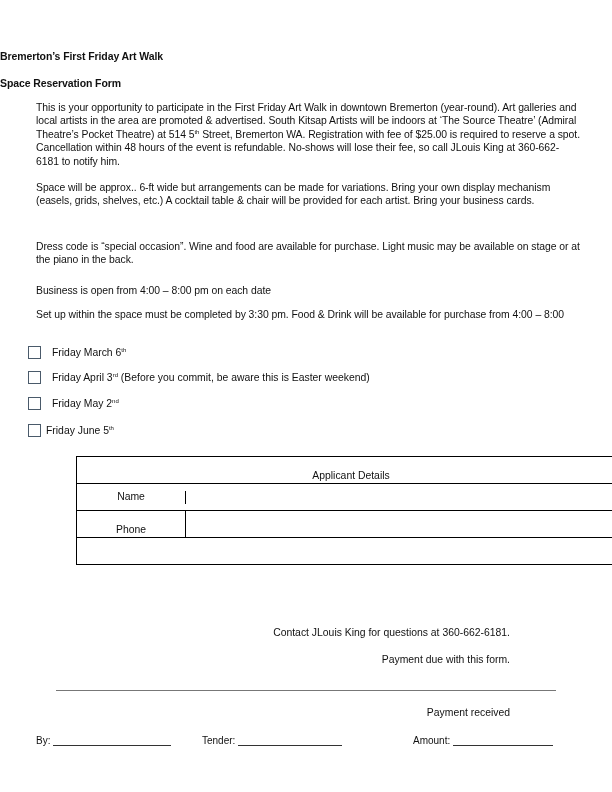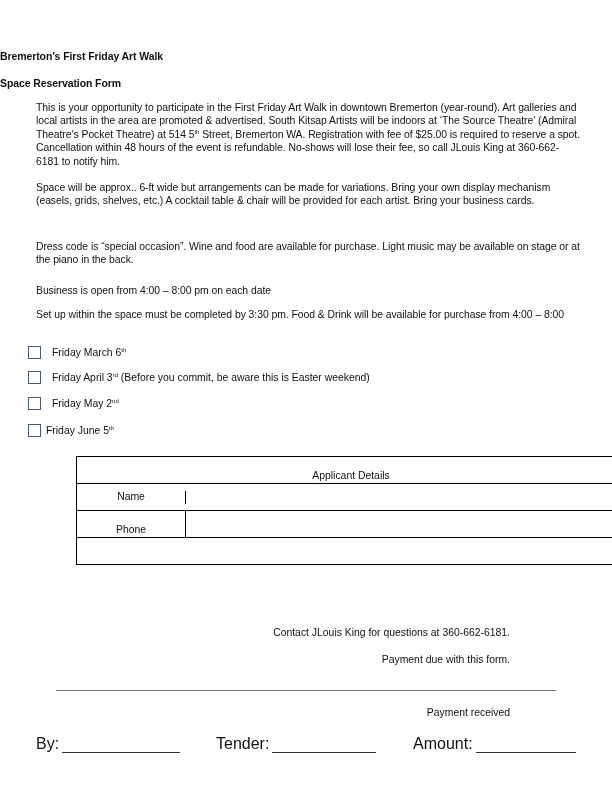--- a/index.html
+++ b/index.html
@@ -15,21 +15,21 @@
   .tbl { left: 36px; top: 456px; width: 550px; border: 1.3px solid #000; box-sizing: border-box; margin-left: 40px; }
   .tbl .hdr { height: 27px; border-bottom: 1.3px solid #000; box-sizing: border-box; text-align: center;
               font-size: 10.4px; padding-top: 13px; }
   .tbl .row { display: flex; border-bottom: 1.3px solid #000; box-sizing: border-box; }
   .tbl .row:last-child { border-bottom: none; }
   .tbl .lbl { width: 109px; border-right: 1.3px solid #000; box-sizing: border-box; text-align: center;
               font-size: 10.4px; display: flex; align-items: flex-end; justify-content: center; padding-bottom: 1px; line-height: 12px; }
   .tbl .val { flex: 1; outline: none; }
   .center { left: 10px; width: 500px; text-align: right; font-size: 10.4px; }
   .rule { left: 56px; width: 500px; top: 690px; border-top: 1px solid #777; }
-  .footer-field { font-size: 16px; top: 735px; display: flex; align-items: flex-end; }
+  .footer-field { font-size: 10px; top: 735px; display: flex; align-items: flex-end; }
   .blank { display: inline-block; border-bottom: 1px solid #333; height: 10px; margin-left: 3px; }
 </style>
 </head>
 <body>
 
 <div class="abs title" style="top:50px;">Bremerton’s First Friday Art Walk</div>
 <div class="abs title" style="top:77px;">Space Reservation Form</div>
 
 <div class="abs para" style="top:101px;"><span>This is your opportunity to participate in the First Friday Art Walk in downtown Bremerton (year-round).  Art galleries and local artists in the area are promoted &amp; advertised.  South Kitsap Artists will be indoors at ‘The Source Theatre’ (Admiral Theatre’s Pocket Theatre) at 514 5</span><sup>th</sup><span> Street, Bremerton WA.  Registration with fee of $25.00 is required to reserve a spot.  Cancellation within 48 hours of the event is refundable.  No-shows will lose their fee, so call JLouis King at 360-662-6181 to notify him.</span></div>
 
@@ -74,20 +74,20 @@
 <div class="abs center" style="top:654px;">Payment due with this form.</div>
 
 <div class="abs rule"></div>
 
 <div class="abs center" style="top:707px;">Payment received</div>
 
 <div class="abs footer-field" style="left:36px;">
   <span>By:</span>
   <span class="blank" style="width:118px;"></span>
 </div>
-<div class="abs footer-field" style="left:216px;">
+<div class="abs footer-field" style="left:202px;">
   <span>Tender:</span>
   <span class="blank" style="width:104px;"></span>
 </div>
 <div class="abs footer-field" style="left:413px;">
   <span>Amount:</span>
   <span class="blank" style="width:100px;"></span>
 </div>
 
 </body></html>

